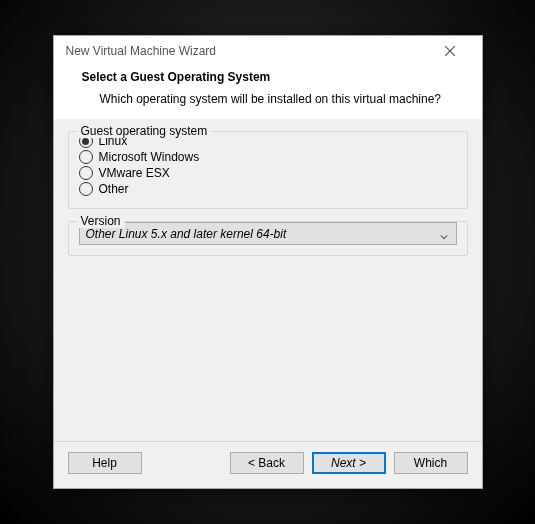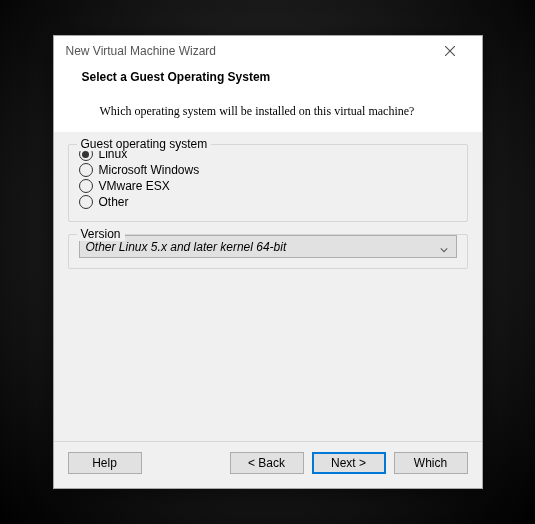--- a/index.html
+++ b/index.html
@@ -43,27 +43,26 @@
       cursor: pointer;
     }
     .close-btn svg { width: 10px; height: 10px; stroke: #555; stroke-width: 1.2; }
     .header-area {
       padding: 4px 22px 12px 28px;
     }
     .header-title {
       font-weight: 700;
       font-size: 12px;
       color: #000;
-      margin-bottom: 20px;
+      margin-bottom: 8px;
     }
     .header-sub {
       font-size: 12px;
       color: #000;
       padding-left: 18px;
-      font-family: Liberation Serif, serif;
     }
     .divider {
       height: 1px;
       background: linear-gradient(to right, #d8d8d8, #b8b8b8, #d8d8d8);
       border-bottom: 1px solid #fff;
     }
     .content {
       flex: 1;
       background: #f0f0f0;
       padding: 12px 14px;
@@ -145,20 +144,21 @@
       background: #e1e1e1;
       font-size: 12px;
       color: #000;
       display: flex;
       align-items: center;
       justify-content: center;
       cursor: pointer;
     }
     .btn.default {
       border: 2px solid #0078d7;
+      font-style: italic;
     }
   </style>
 </head>
 <body>
 
 <div class="window">
   <div class="titlebar">
     <span class="title">New Virtual Machine Wizard</span>
     <div class="close-btn">
       <svg viewBox="0 0 10 10">

